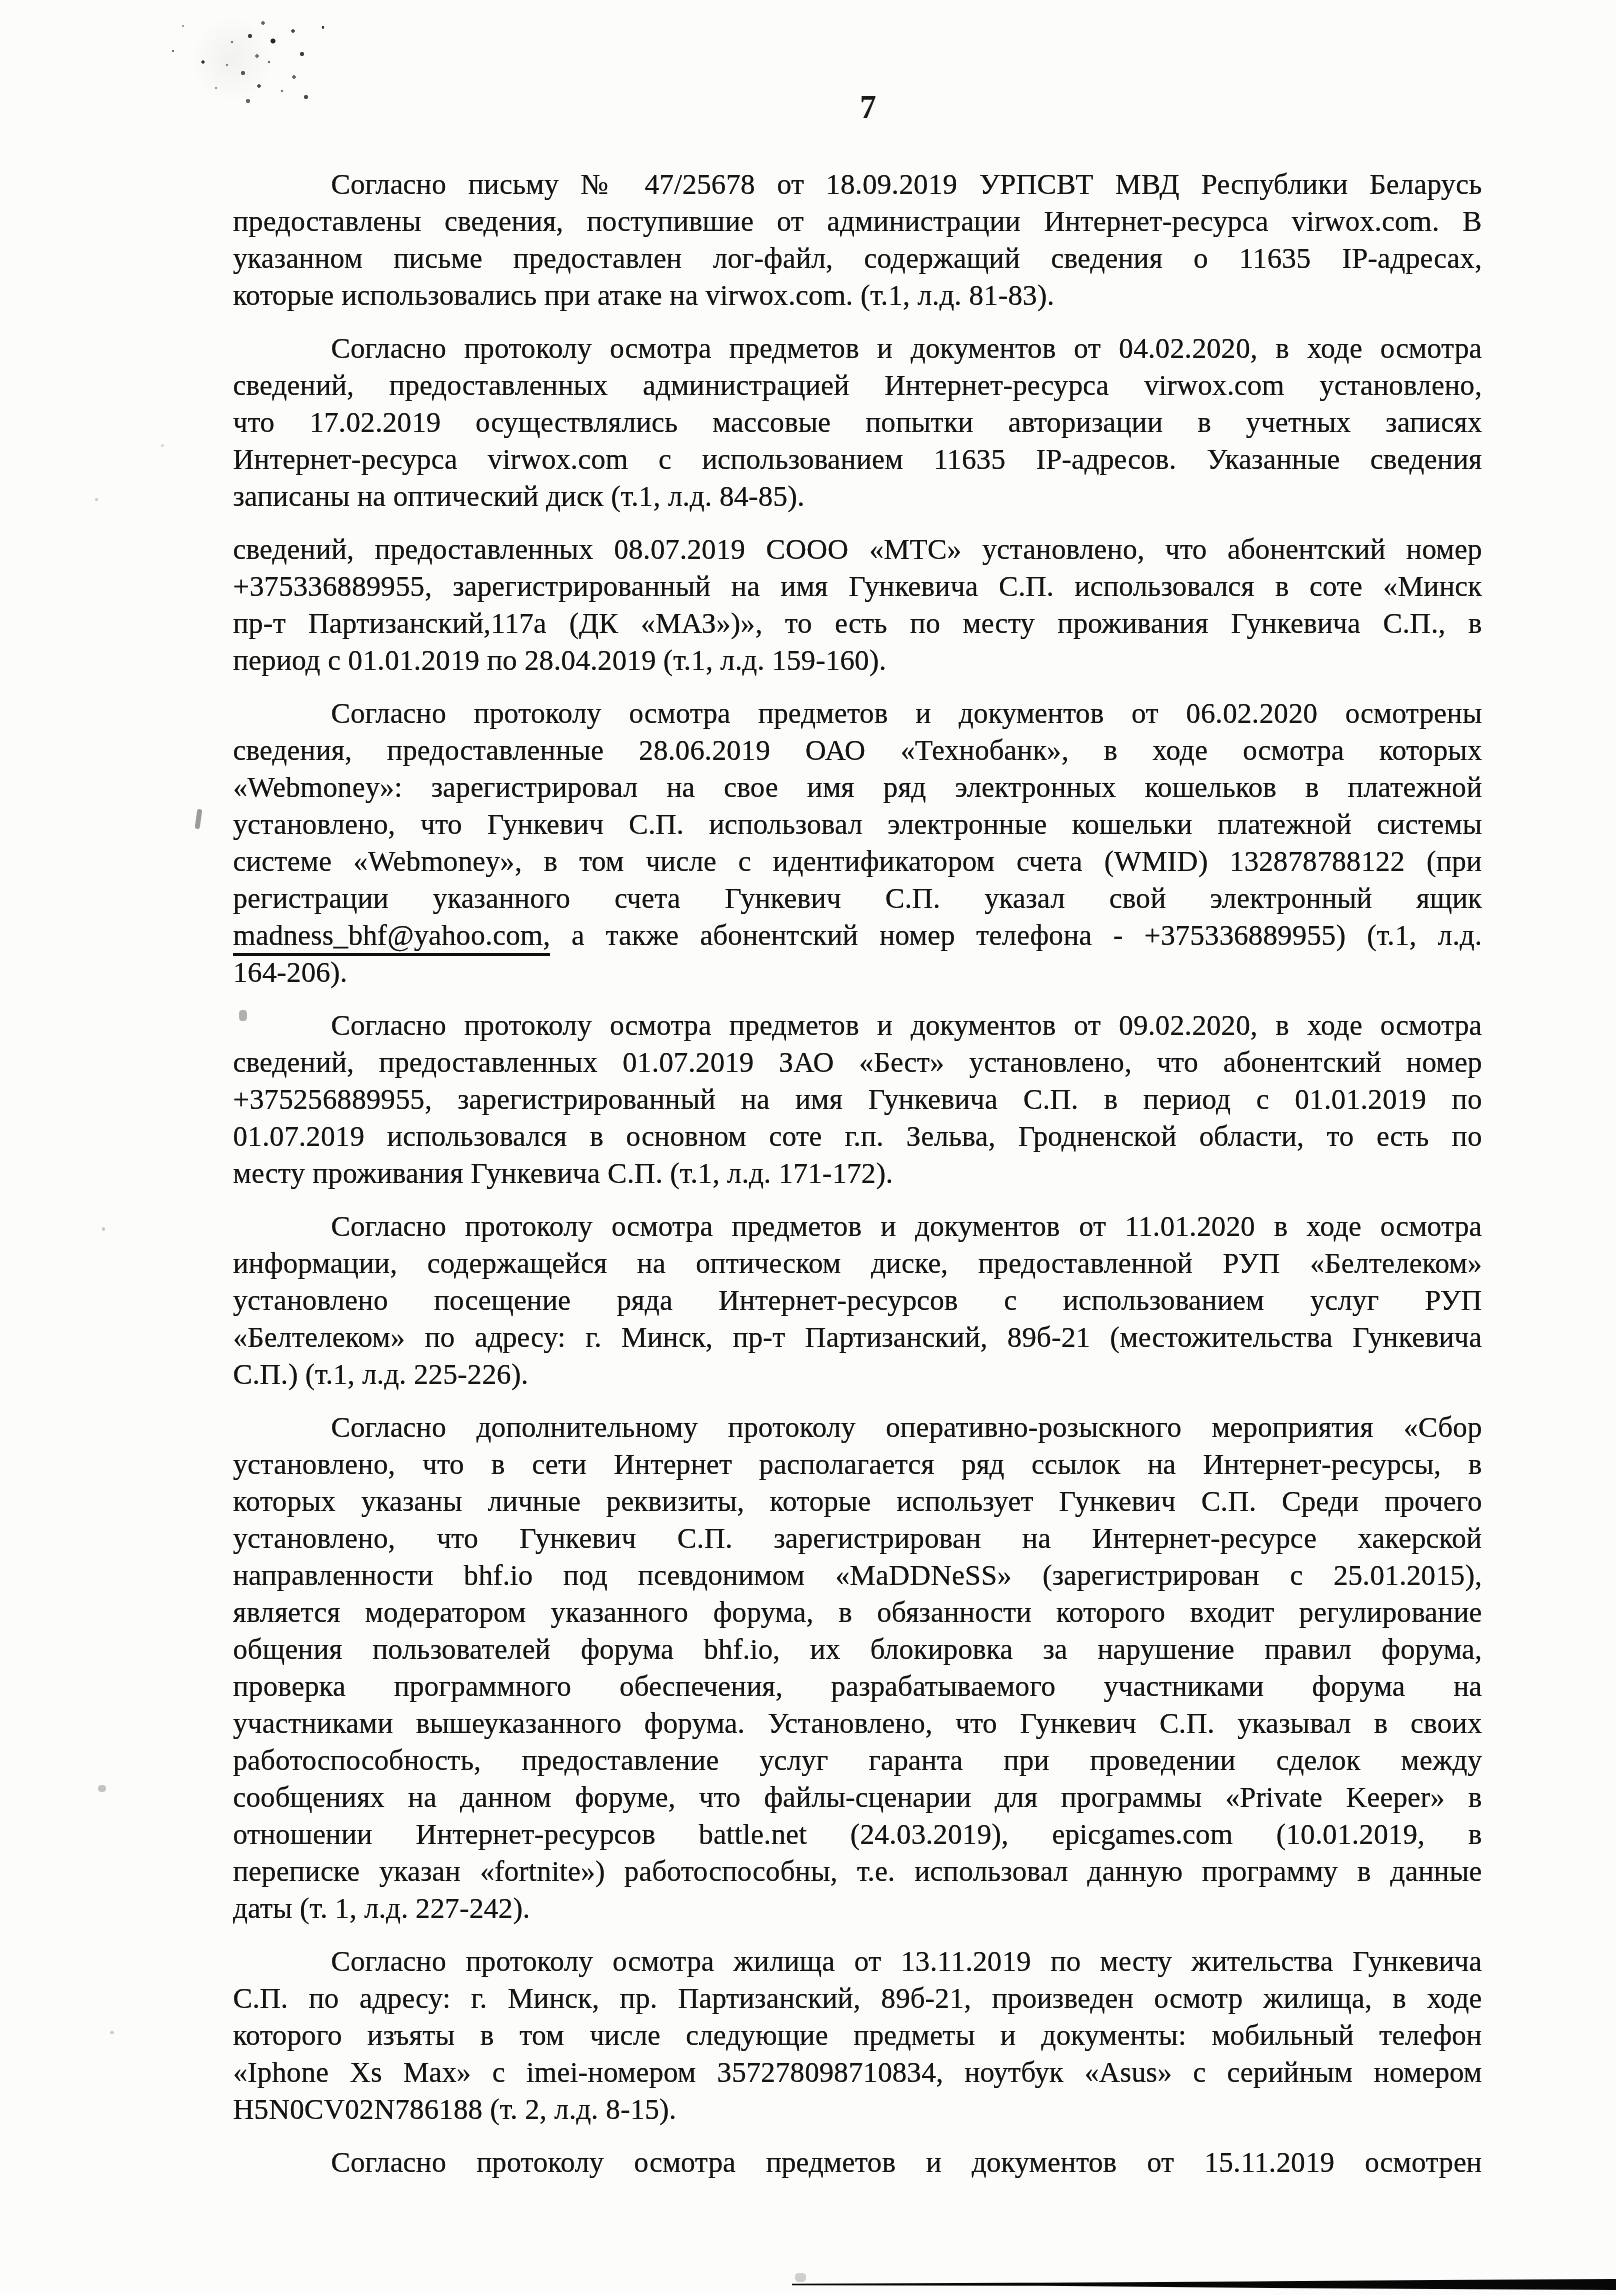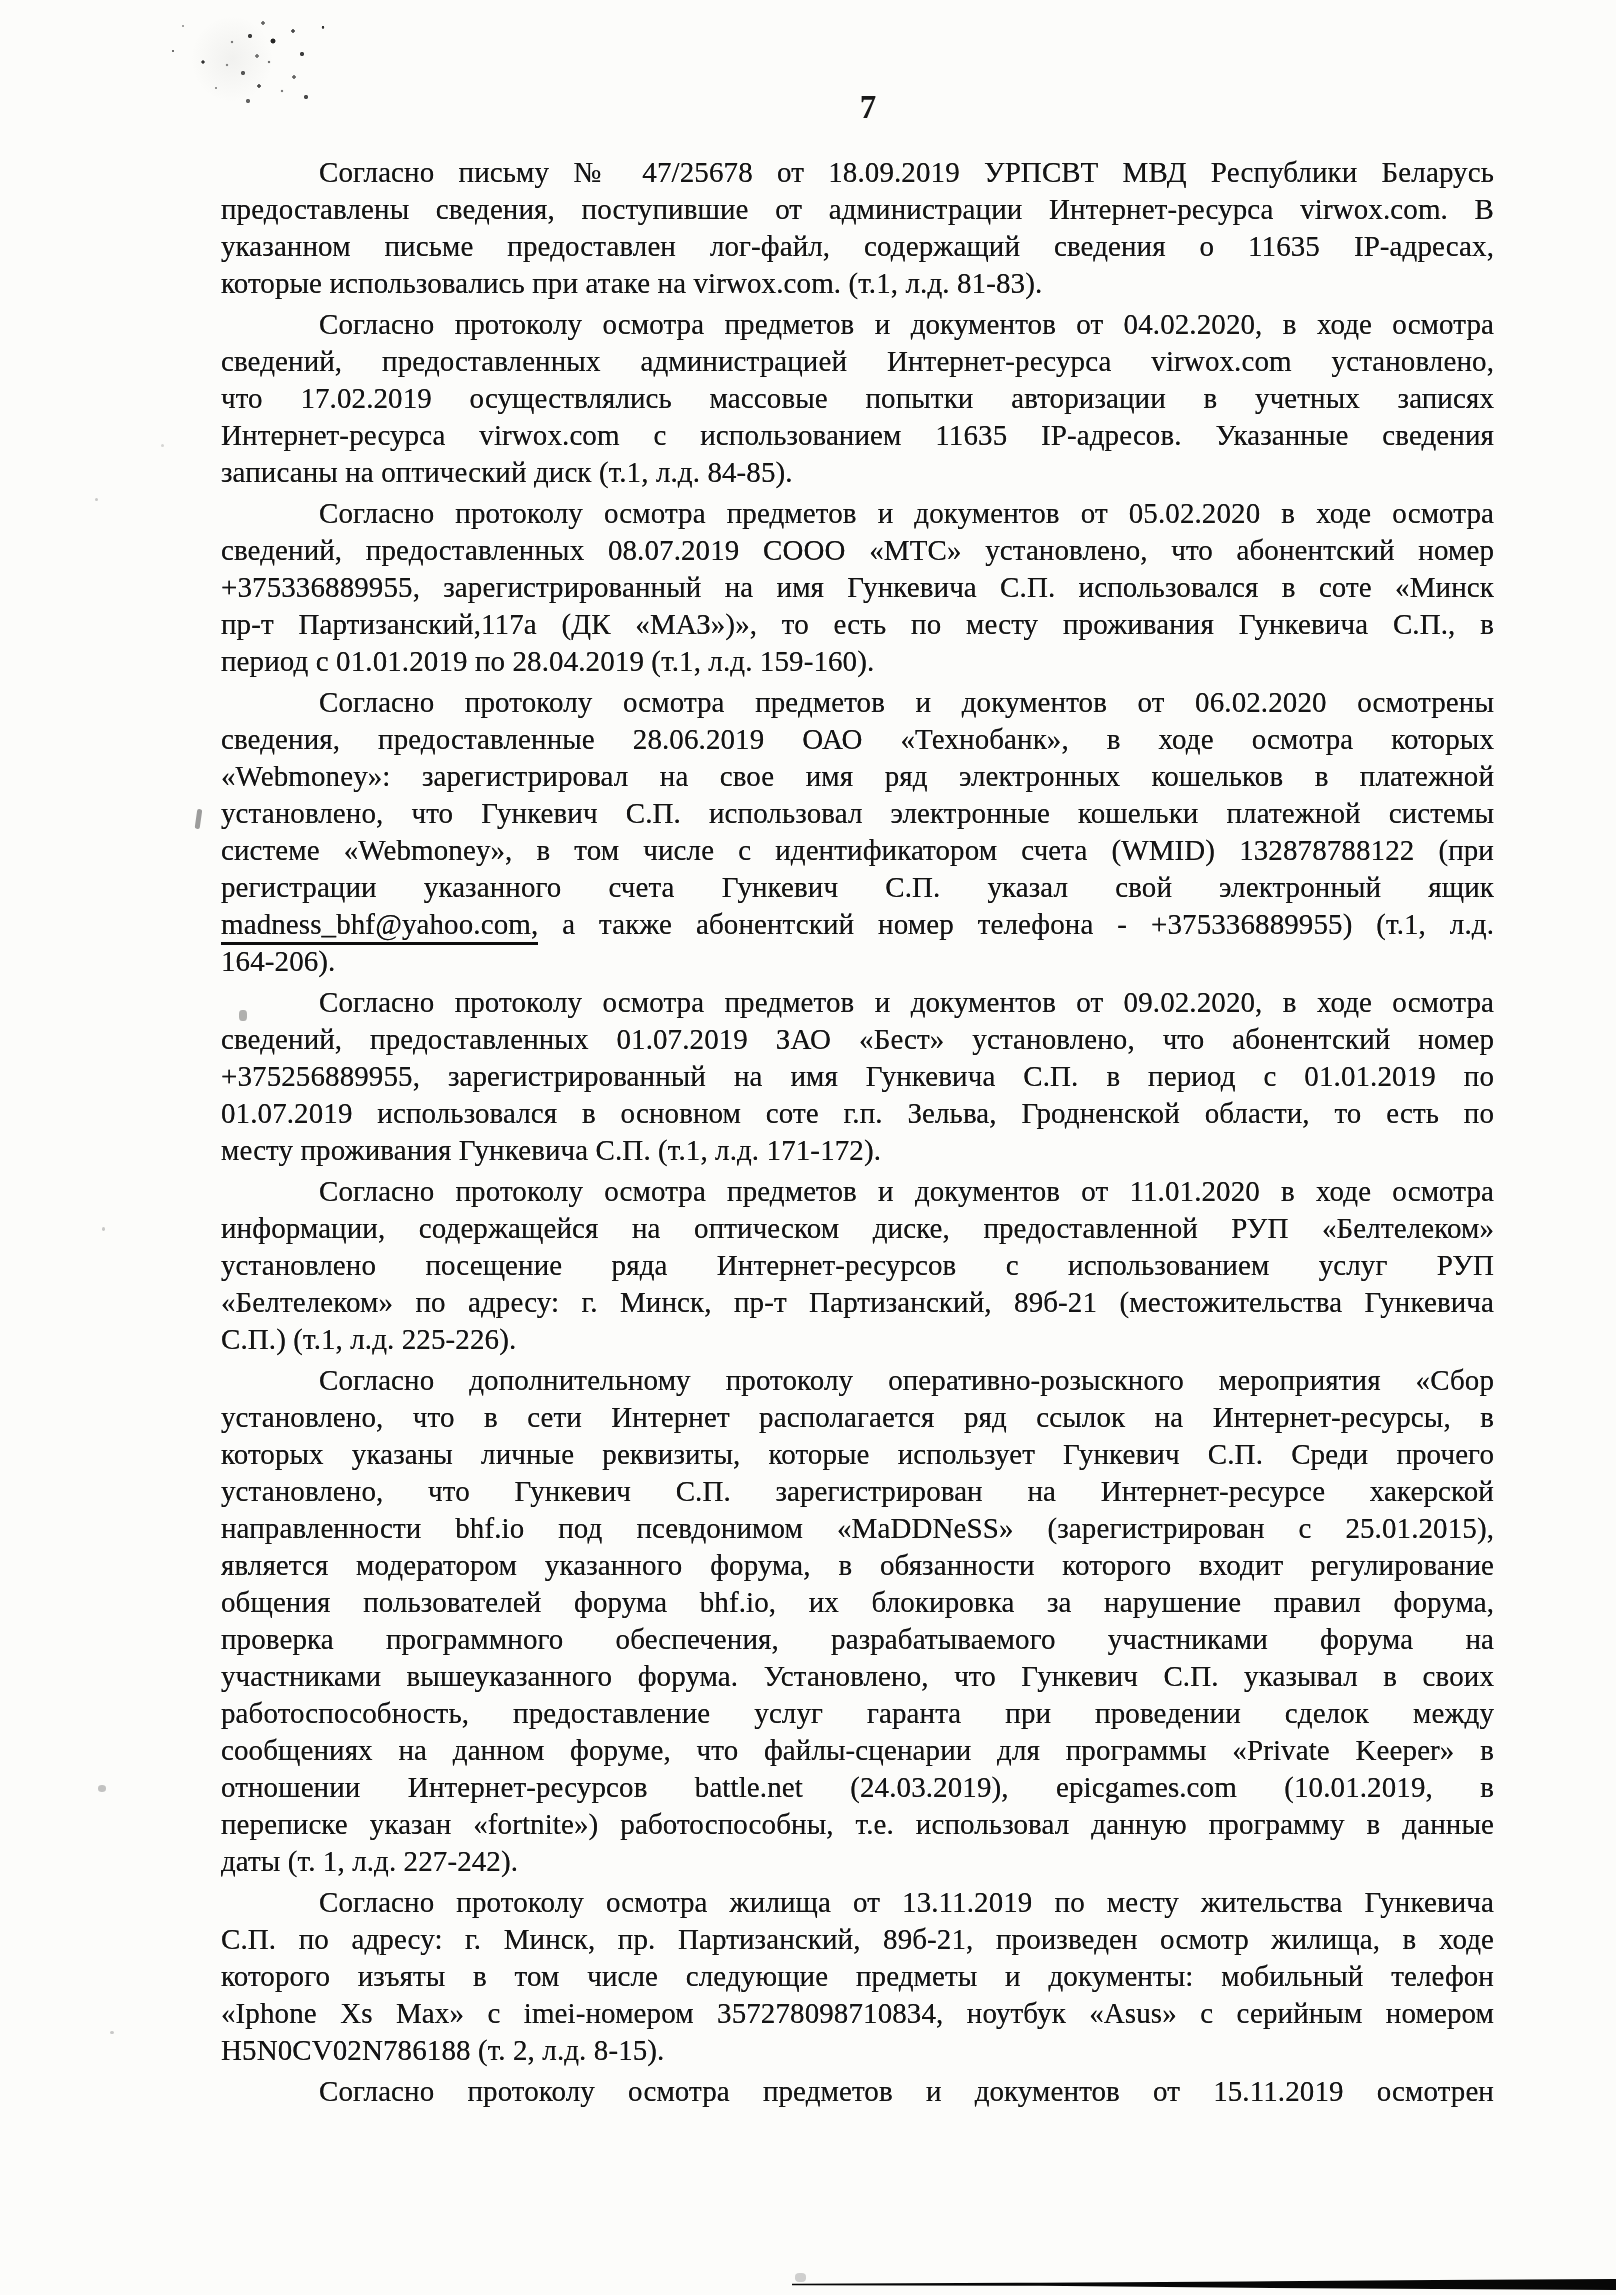--- a/index.html
+++ b/index.html
@@ -22,21 +22,21 @@
     color:#1a1a1a;
   }
   .doc-body{
     position:absolute;
     left:217px;top:150px;
     width:1281px;
     font-size:29px;
     letter-spacing:0.1px;
     text-shadow:0 0 0.5px rgba(0,0,0,.75);
   }
-  .para{margin:4px;padding:0;}
+  .para{margin:16px;padding:0;}
   .line{
     height:37px;
     line-height:37px;
     white-space:normal;
     text-align:justify;
     text-align-last:justify;
     text-justify:inter-word;
     overflow:visible;
   }
   .line.first{ text-indent:98px; }
@@ -114,21 +114,20 @@
         <div class="line last"><span>которые использовались при атаке на virwox.com. (т.1, л.д. 81-83).</span></div>
       </div>
       <div class="para">
         <div class="line first"><span>Согласно протоколу осмотра предметов и документов от 04.02.2020, в ходе осмотра</span></div>
         <div class="line"><span>сведений, предоставленных администрацией Интернет-ресурса virwox.com установлено,</span></div>
         <div class="line"><span>что 17.02.2019 осуществлялись массовые попытки авторизации в учетных записях</span></div>
         <div class="line"><span>Интернет-ресурса virwox.com с использованием 11635 IP-адресов. Указанные сведения</span></div>
         <div class="line last"><span>записаны на оптический диск (т.1, л.д. 84-85).</span></div>
       </div>
       <div class="para">
-        <div class="line first"><span>Согласно протоколу осмотра предметов и документов от 05.02.2020 в ходе осмотра</span></div>
         <div class="line"><span>сведений, предоставленных 08.07.2019 СООО «МТС» установлено, что абонентский номер</span></div>
         <div class="line"><span>+375336889955, зарегистрированный на имя Гункевича С.П. использовался в соте «Минск</span></div>
         <div class="line"><span>пр-т Партизанский,117а (ДК «МАЗ»)», то есть по месту проживания Гункевича С.П., в</span></div>
         <div class="line last"><span>период с 01.01.2019 по 28.04.2019 (т.1, л.д. 159-160).</span></div>
       </div>
       <div class="para">
         <div class="line first"><span>Согласно протоколу осмотра предметов и документов от 06.02.2020 осмотрены</span></div>
         <div class="line"><span>сведения, предоставленные 28.06.2019 ОАО «Технобанк», в ходе осмотра которых</span></div>
         <div class="line"><span>«Webmoney»: зарегистрировал на свое имя ряд электронных кошельков в платежной</span></div>
         <div class="line"><span>установлено, что Гункевич С.П. использовал электронные кошельки платежной системы</span></div>

